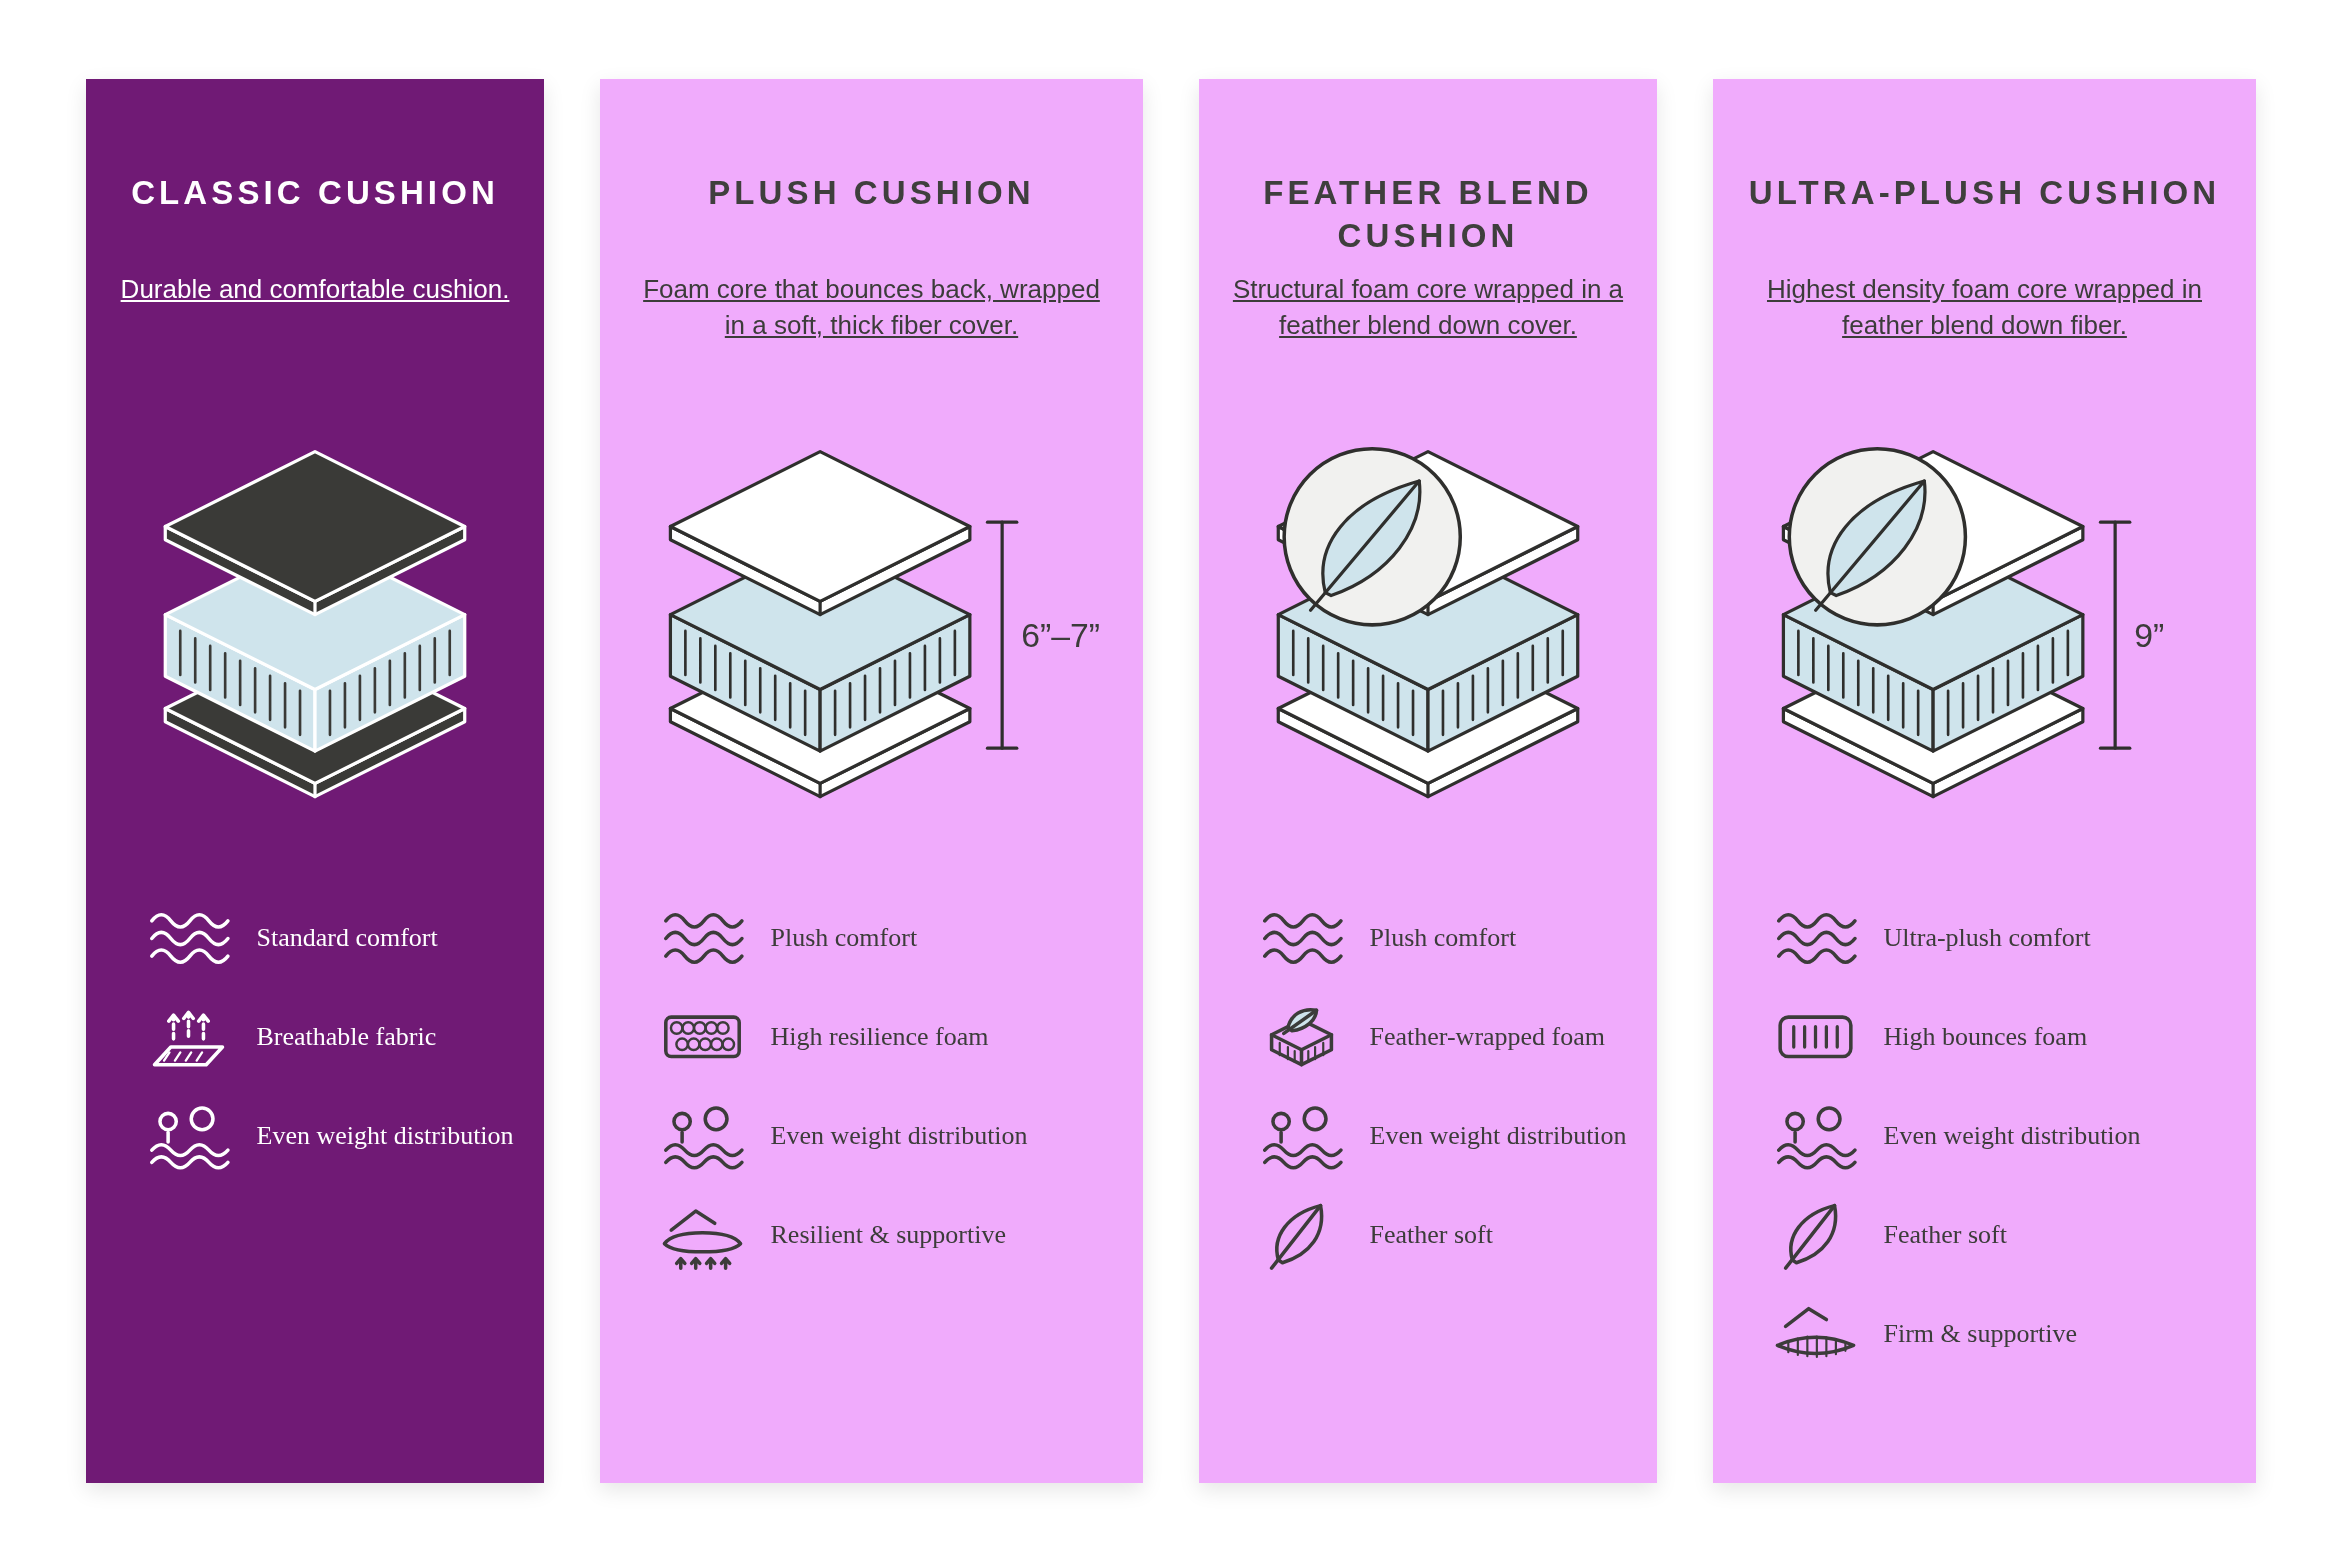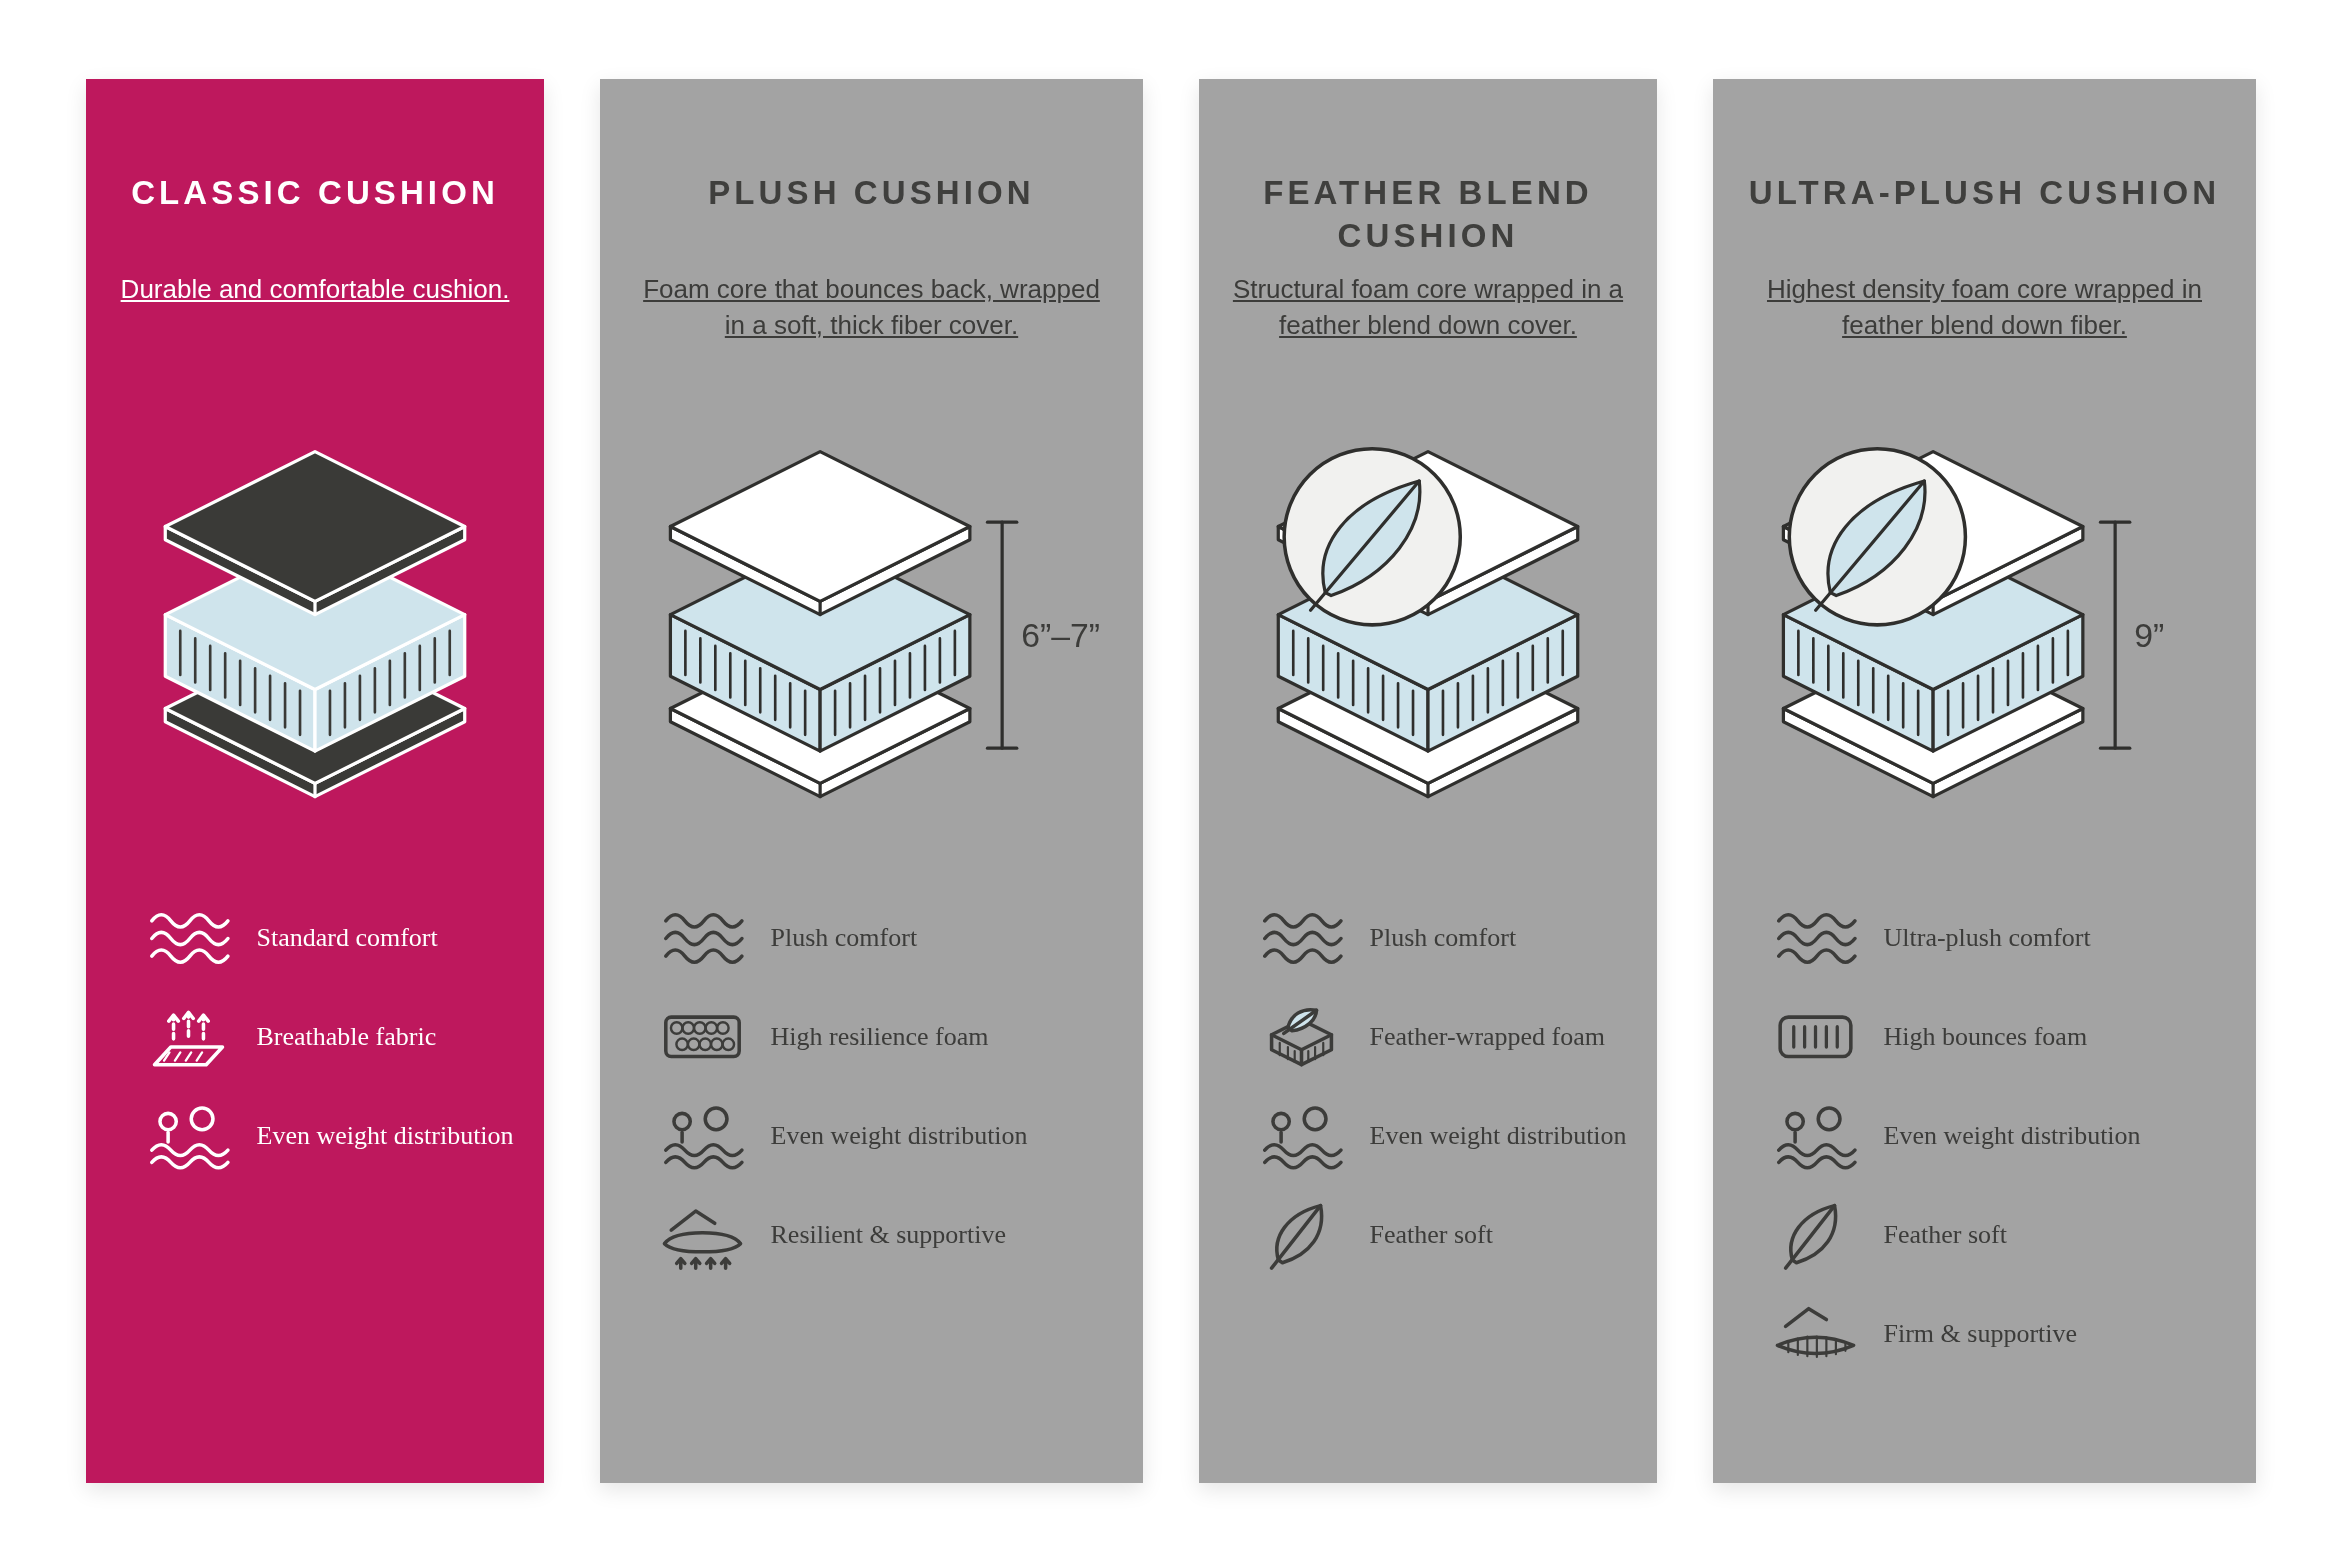--- a/index.html
+++ b/index.html
@@ -1,22 +1,22 @@
 <!DOCTYPE html>
 <html style="font-size:9.3px"><head>
 <meta charset="utf-8">
 <style>
   * { margin:0; padding:0; box-sizing:border-box; }
   html,body { width:2342px; height:1562px; }
   body { background:#ffffff; font-family:"Liberation Sans","DejaVu Sans",sans-serif; color:#3c3c3a; }
   .page { width:100%; height:100%; padding:79px 86px; }
   .cards { display:flex; gap:56px; height:1404px; }
   .card { flex:1 1 0; padding:93px 29px 0; box-shadow:0 7px 20px rgba(0,0,0,0.10); }
-  .card--dark { background:#be185d; color:#ffffff; }
-  .card--light { background:#a3a3a3; color:#3c3c3a; }
+  .card--dark { background:#701a75; color:#ffffff; }
+  .card--light { background:#f0abfc; color:#3c3c3a; }
   .card-title { font-size:33px; font-weight:bold; letter-spacing:4.1px; line-height:1.3;
                 text-align:center; height:99px; }
   .card--light .card-title { color:#3f3f3d; }
   .card-desc { font-size:26px; line-height:1.4; text-align:center; height:166px; padding:0 4.7px;text-decoration:underline; }
   .diagram { height:428px; display:flex; justify-content:center; }
   .features { margin-top:38px; padding-left:30px; display:flex; flex-direction:column; gap:28px;font-family:Liberation Serif, serif; }
   .feature-row { display:flex; align-items:center; gap:24.5px; }
   .feature-icon { width:87px; flex:0 0 87px; display:flex; align-items:center; justify-content:center; }
   .feature-icon svg { display:block; }
   .feature-label { font-size:26px; line-height:1.25; max-width:274px; }

